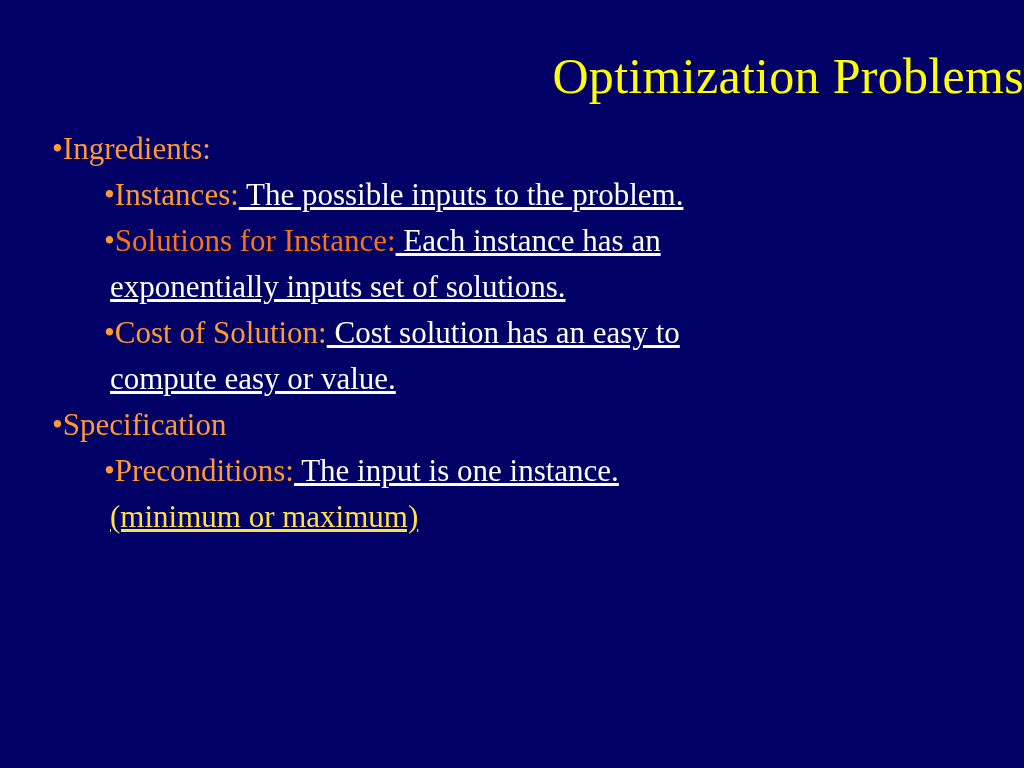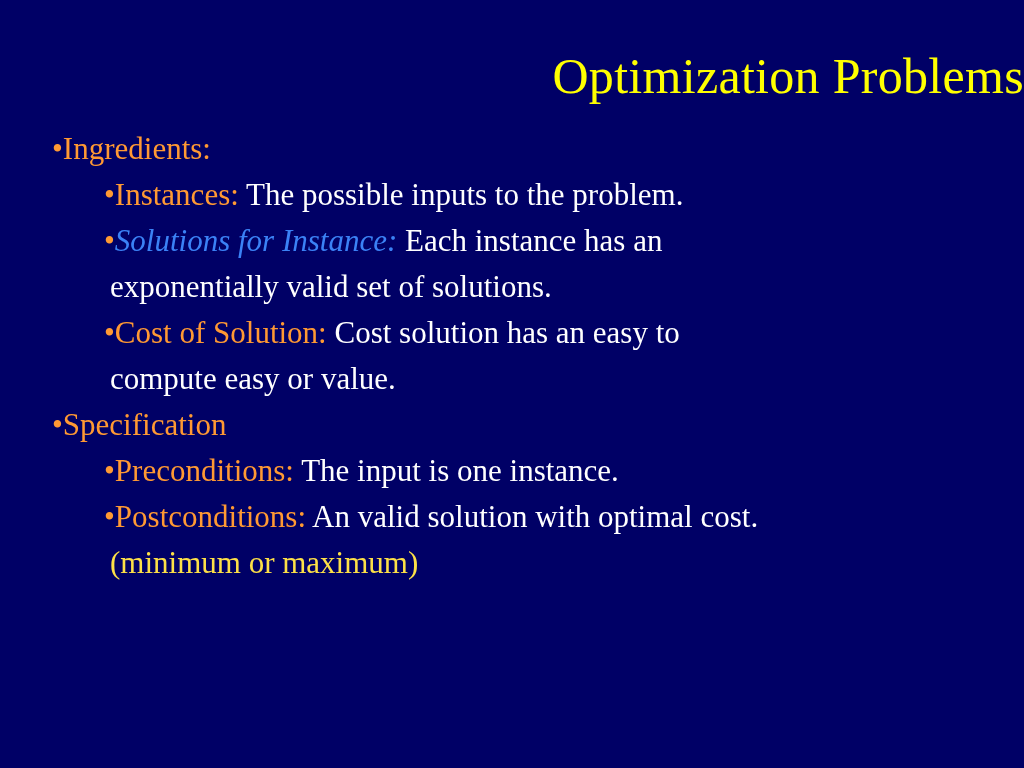--- a/index.html
+++ b/index.html
@@ -64,36 +64,36 @@
   }
   .lvl1 > .bullet { font-size: 31px; }
   .lvl2 > .bullet { font-size: 31px; }
 
   .label {
     color: #ff9933;
   }
 
   .text {
     color: #f2f2f8;
+    text-decoration: underline;
   }
 </style>
 </head>
 <body>
 
 <div id="slide" style="background: rgb(0, 0, 102);">
 
   <div id="slide-title" style="color: rgb(255, 255, 0);">Optimization Problems</div>
 
   <div id="body-block">
 
   <div class="line lvl1"><span class="bullet" style="color: rgb(255, 153, 51);">•</span><span class="label" style="color: rgb(255, 153, 51);">Ingredients:</span></div>
       <div class="line lvl2"><span class="bullet" style="color: rgb(255, 153, 51);">•</span><span class="label" style="color: rgb(255, 153, 51);">Instances:</span><span class="text" style="color: rgb(255, 255, 255);"> The possible inputs to the problem.</span></div>
-      <div class="line lvl2"><span class="bullet" style="color: rgb(255, 153, 51);">•</span><span class="label" style="color: #3b82f6; font-style: italic;">Solutions for Instance:</span><span class="text" style="color: rgb(255, 255, 255);"> Each instance has an</span></div>
-      <div class="line cont"><span class="text" style="color: rgb(255, 255, 255);">exponentially valid set of solutions.</span></div>
+      <div class="line lvl2"><span class="bullet" style="color: rgb(255, 153, 51);">•</span><span class="label" style="color: #f97316;">Solutions for Instance:</span><span class="text" style="color: rgb(255, 255, 255);"> Each instance has an</span></div>
+      <div class="line cont"><span class="text" style="color: rgb(255, 255, 255);">exponentially inputs set of solutions.</span></div>
       <div class="line lvl2"><span class="bullet" style="color: rgb(255, 153, 51);">•</span><span class="label" style="color: rgb(255, 153, 51);">Cost of Solution:</span><span class="text" style="color: rgb(255, 255, 255);"> Cost solution has an easy to</span></div>
       <div class="line cont"><span class="text" style="color: rgb(255, 255, 255);">compute easy or value.</span></div>
       <div class="line lvl1"><span class="bullet" style="color: rgb(255, 153, 51);">•</span><span class="label" style="color: rgb(255, 153, 51); text-align: center;">Specification</span></div>
       <div class="line lvl2"><span class="bullet" style="color: rgb(255, 153, 51);">•</span><span class="label" style="color: rgb(255, 153, 51);">Preconditions:</span><span class="text" style="color: rgb(255, 255, 255);"> The input is one instance.</span></div>
-      <div class="line lvl2"><span class="bullet" style="color: rgb(255, 153, 51);">•</span><span class="label" style="color: rgb(255, 153, 51);">Postconditions:</span><span class="text" style="color: rgb(255, 255, 255);"> An valid solution with optimal cost.</span></div>
       <div class="line cont"><span class="text" style="color: #fde047;">(minimum or maximum)</span></div>
     </div>
 
 </div>
 
 </body></html>

